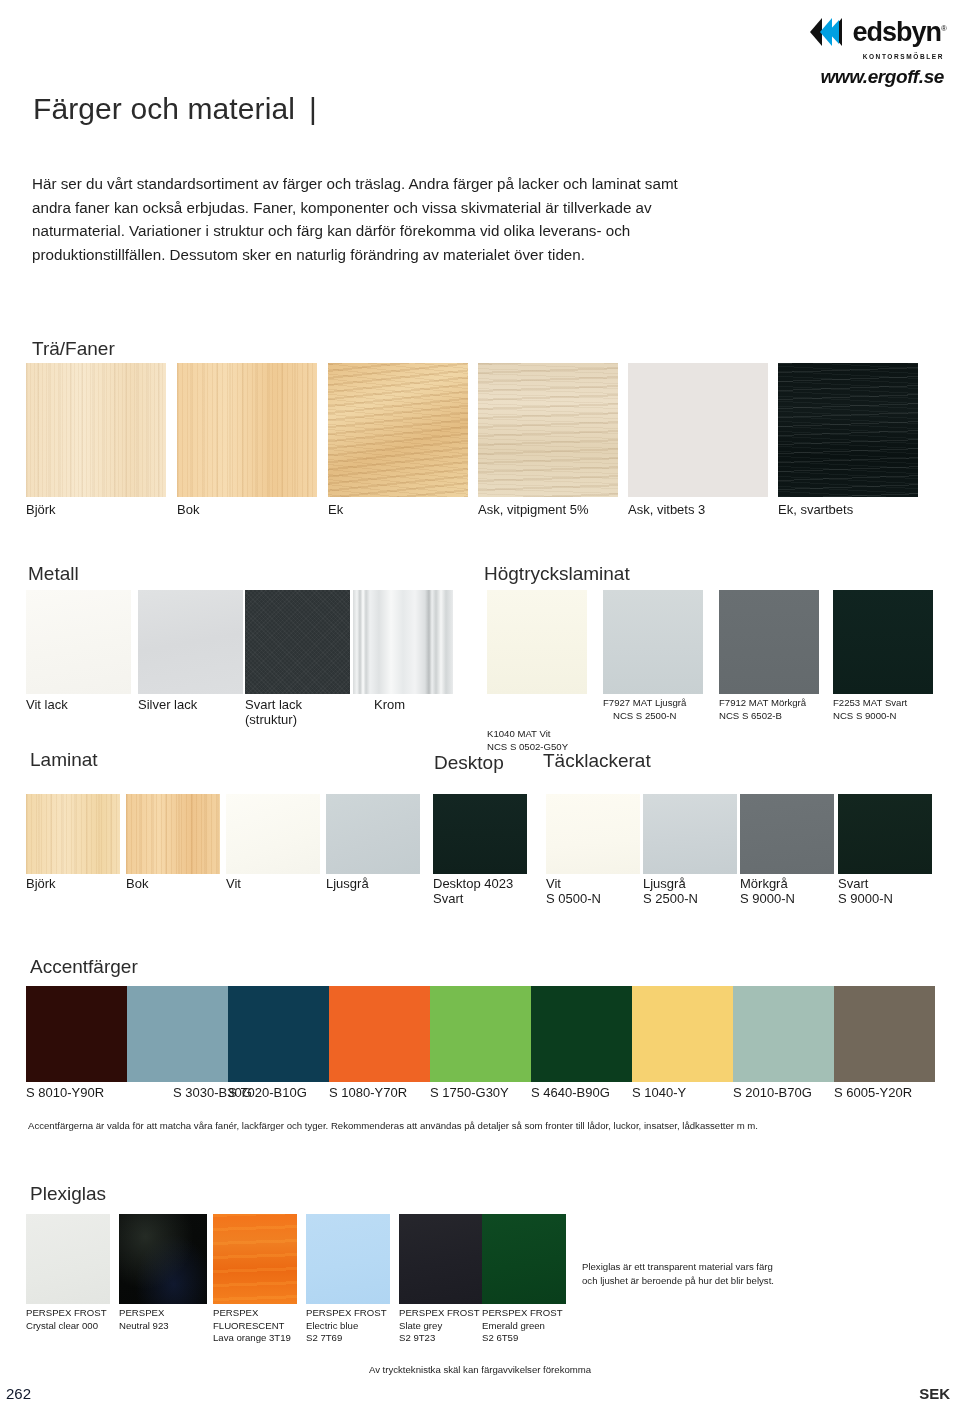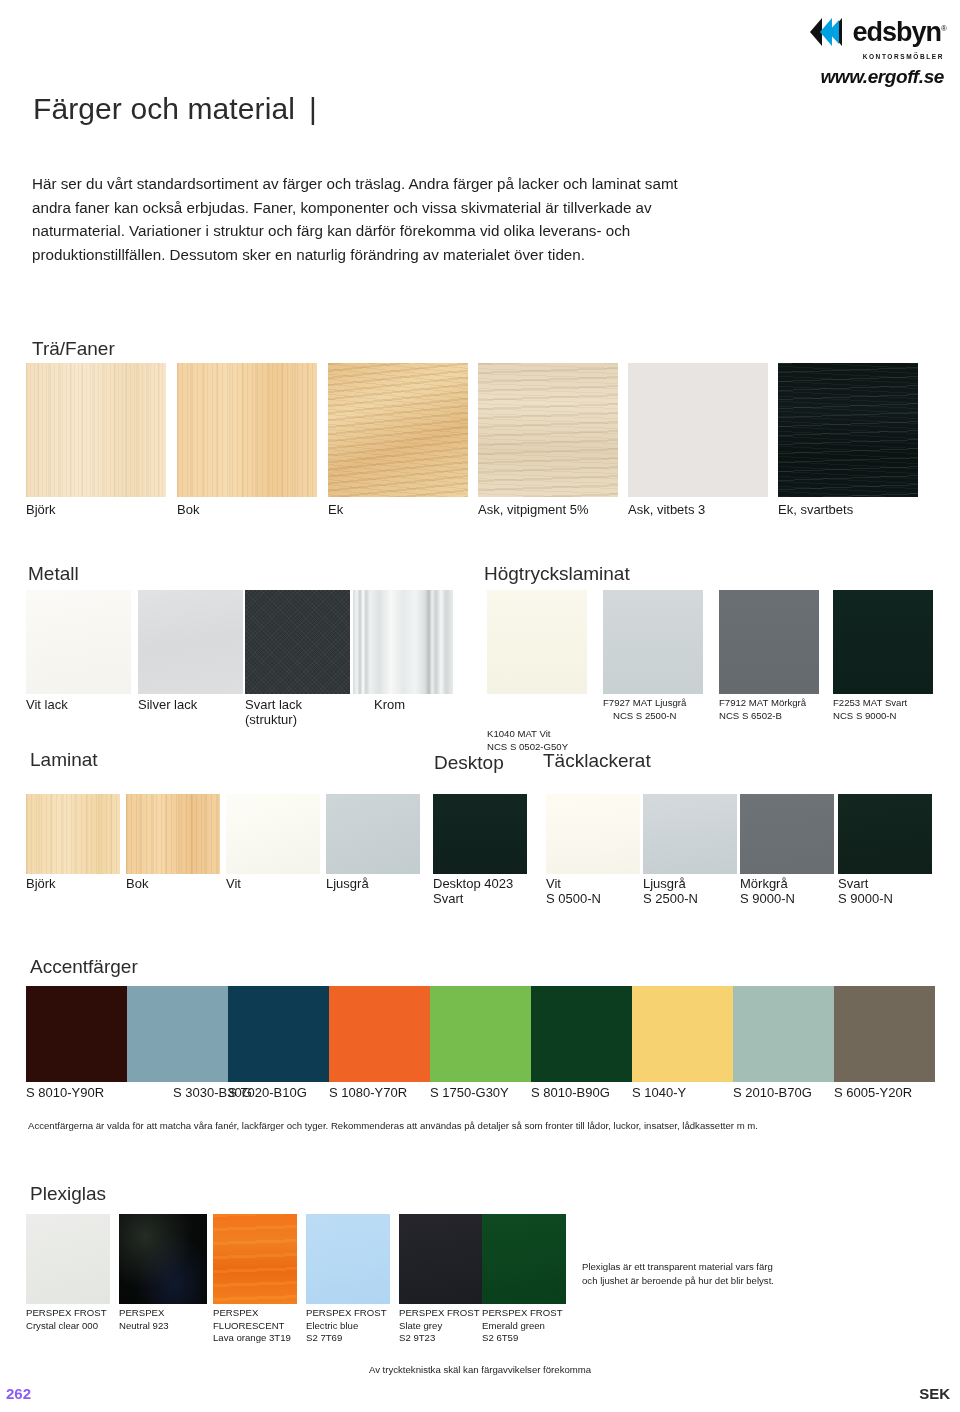--- a/index.html
+++ b/index.html
@@ -129,21 +129,21 @@
     background:
       repeating-linear-gradient(178deg, rgba(255,170,60,.22) 0 3px, rgba(0,0,0,0) 3px 14px),
       linear-gradient(180deg,#f4741a,#f07f22 30%,#ec6a13 62%,#f4801f);
     background-color:#f07518;
   }
   .tex-px-electric { background:linear-gradient(170deg,#bcdcf5,#b6d9f4 55%,#b0d5f2); }
   .tex-px-slate    { background:linear-gradient(170deg,#26262c,#202027 55%,#1c1c23); }
   .tex-px-emerald  { background:linear-gradient(170deg,#0e4a22,#0b441e 55%,#093e1b); }
 
   .note { position:absolute; font-size:9.6px; line-height:14px; color:#1e1e1e; }
-  .footer-page { position:absolute; left:6px; bottom:10px; font-size:15px; font-weight:bold; color:#8b5cf6; }
+  .footer-page { position:absolute; left:6px; bottom:10px; font-size:15px; font-weight:normal; color:#0f172a; }
   .footer-cur  { position:absolute; right:10px; bottom:10px; font-size:15px; font-weight:bold; color:#2b2b2b; }
   .footer-center { position:absolute; left:0; width:960px; text-align:center; top:1364px;
                    font-size:9.6px; color:#1e1e1e; }
 </style>
 </head>
 <body>
 
 <div class="logo-block">
   <div class="logo-row">
     <span class="logo-mark">
@@ -312,21 +312,21 @@
 <div class="sw" style="left:228px; top:986px; width:101px; height:96px; background:#0d3c52;"></div>
 <div class="lbl" style="left:228px; top:1086px;">S 7020-B10G</div>
 
 <div class="sw" style="left:329px; top:986px; width:101px; height:96px; background:#ef6424;"></div>
 <div class="lbl" style="left:329px; top:1086px;">S 1080-Y70R</div>
 
 <div class="sw" style="left:430px; top:986px; width:101px; height:96px; background:#77bd4e;"></div>
 <div class="lbl" style="left:430px; top:1086px;">S 1750-G30Y</div>
 
 <div class="sw" style="left:531px; top:986px; width:101px; height:96px; background:#0b3d1e;"></div>
-<div class="lbl" style="left:531px; top:1086px;">S 8010-B90G</div>
+<div class="lbl" style="left:531px; top:1086px;">S 4640-B90G</div>
 
 <div class="sw" style="left:632px; top:986px; width:101px; height:96px; background:#f6d271;"></div>
 <div class="lbl" style="left:632px; top:1086px;">S 1040-Y</div>
 
 <div class="sw" style="left:733px; top:986px; width:101px; height:96px; background:#a3bfb5;"></div>
 <div class="lbl" style="left:733px; top:1086px;">S 2010-B70G</div>
 
 <div class="sw" style="left:834px; top:986px; width:101px; height:96px; background:#72685a;"></div>
 <div class="lbl" style="left:834px; top:1086px;">S 6005-Y20R</div>
 

